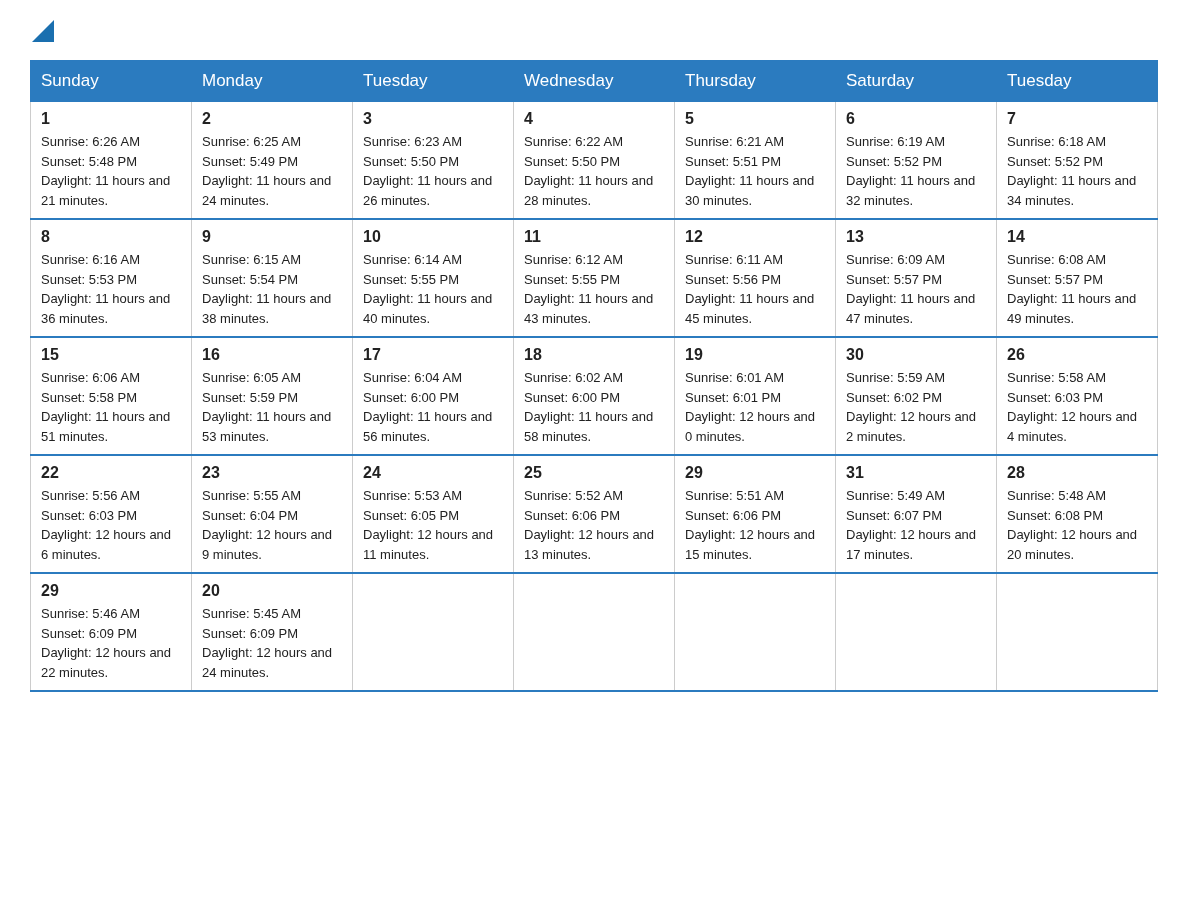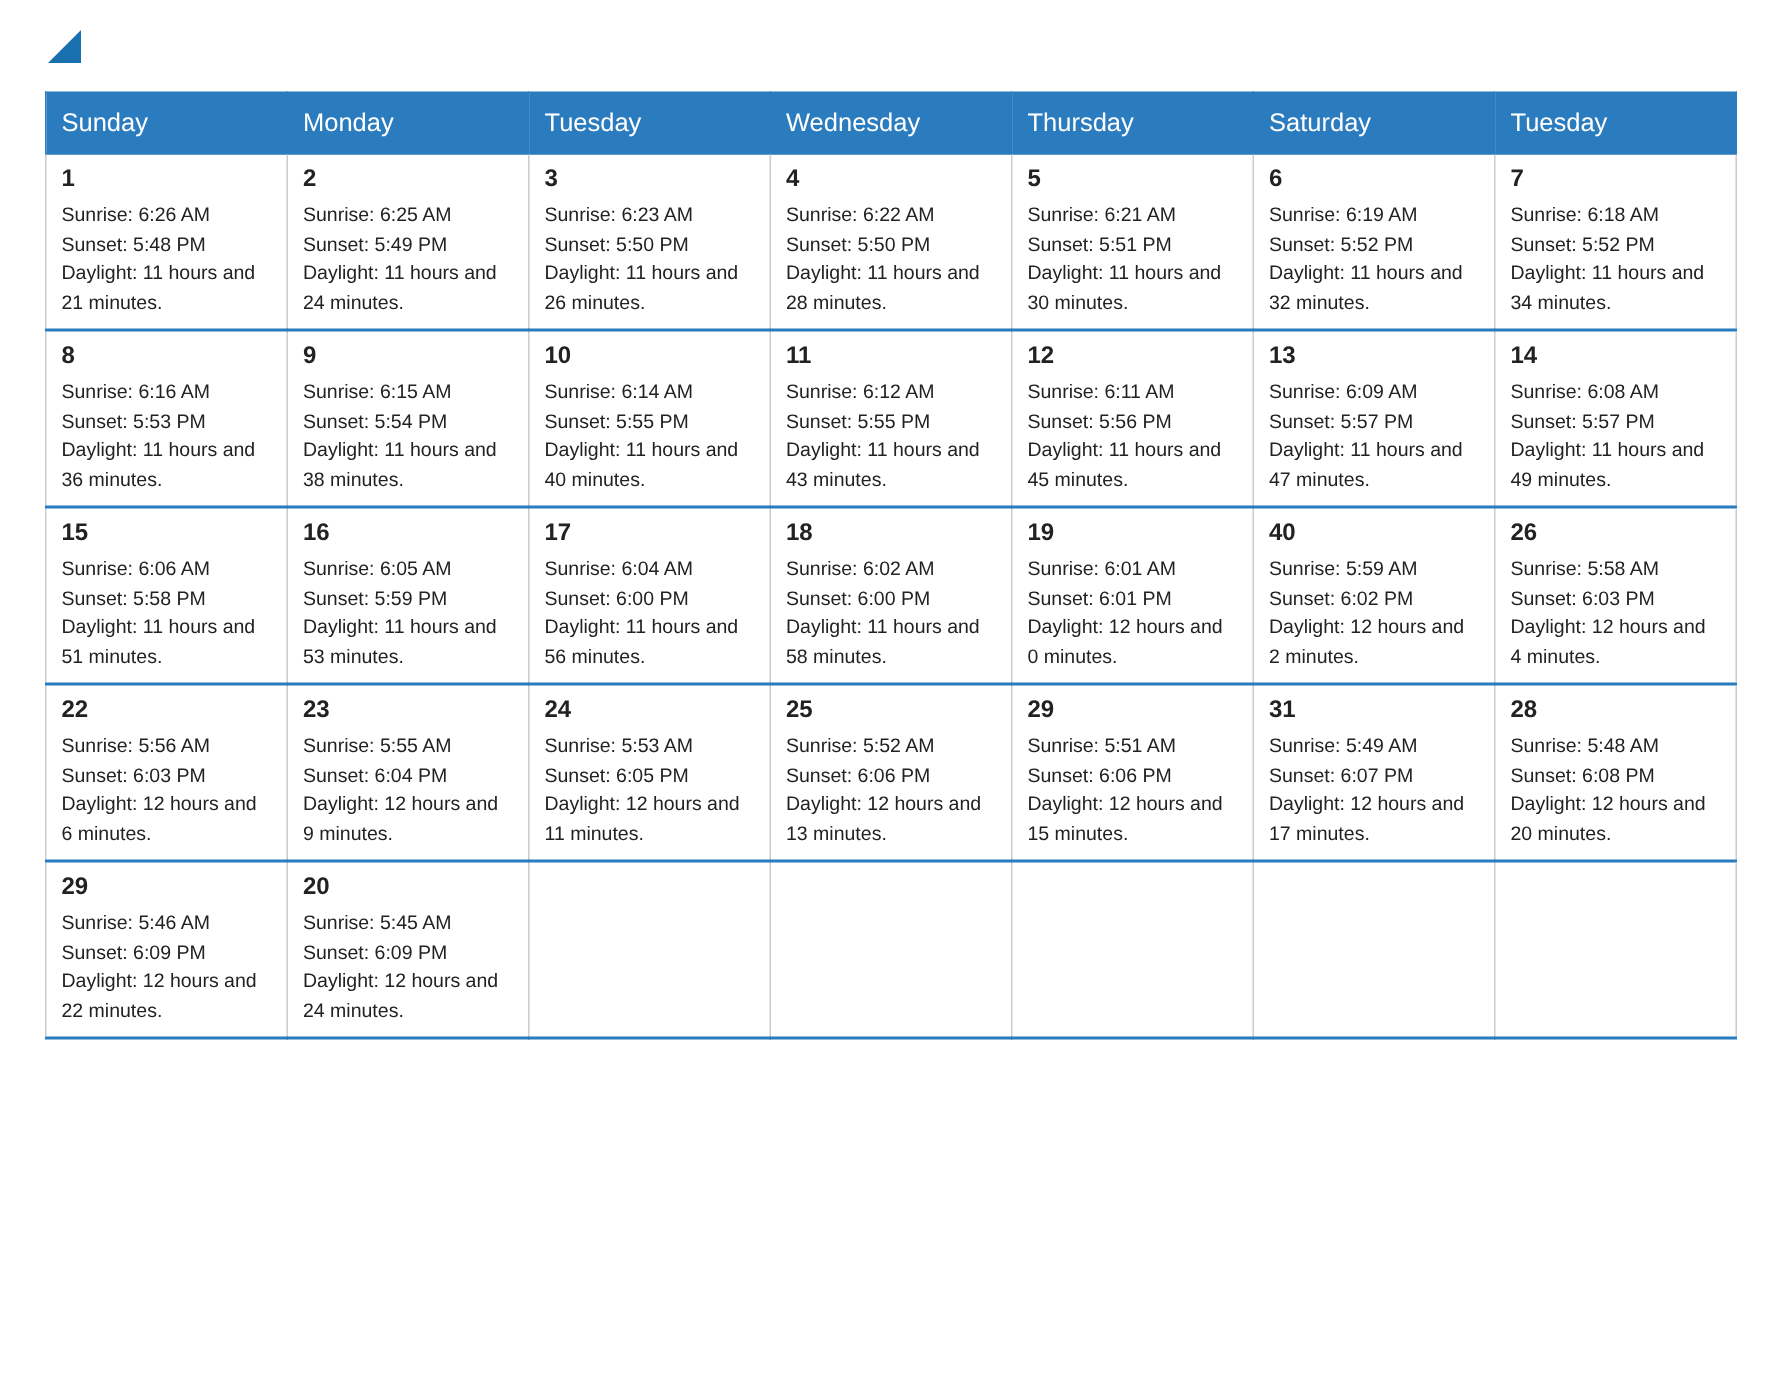--- a/index.html
+++ b/index.html
@@ -206,21 +206,21 @@
         </td>
         <td>
           <span class="day-number">18</span>
           <span class="day-info">Sunrise: 6:02 AM<br>Sunset: 6:00 PM<br>Daylight: 11 hours and 58 minutes.</span>
         </td>
         <td>
           <span class="day-number">19</span>
           <span class="day-info">Sunrise: 6:01 AM<br>Sunset: 6:01 PM<br>Daylight: 12 hours and 0 minutes.</span>
         </td>
         <td>
-          <span class="day-number">40</span>
+          <span class="day-number">30</span>
           <span class="day-info">Sunrise: 5:59 AM<br>Sunset: 6:02 PM<br>Daylight: 12 hours and 2 minutes.</span>
         </td>
         <td>
           <span class="day-number">26</span>
           <span class="day-info">Sunrise: 5:58 AM<br>Sunset: 6:03 PM<br>Daylight: 12 hours and 4 minutes.</span>
         </td>
       </tr>
       <tr>
         <td>
           <span class="day-number">22</span>

